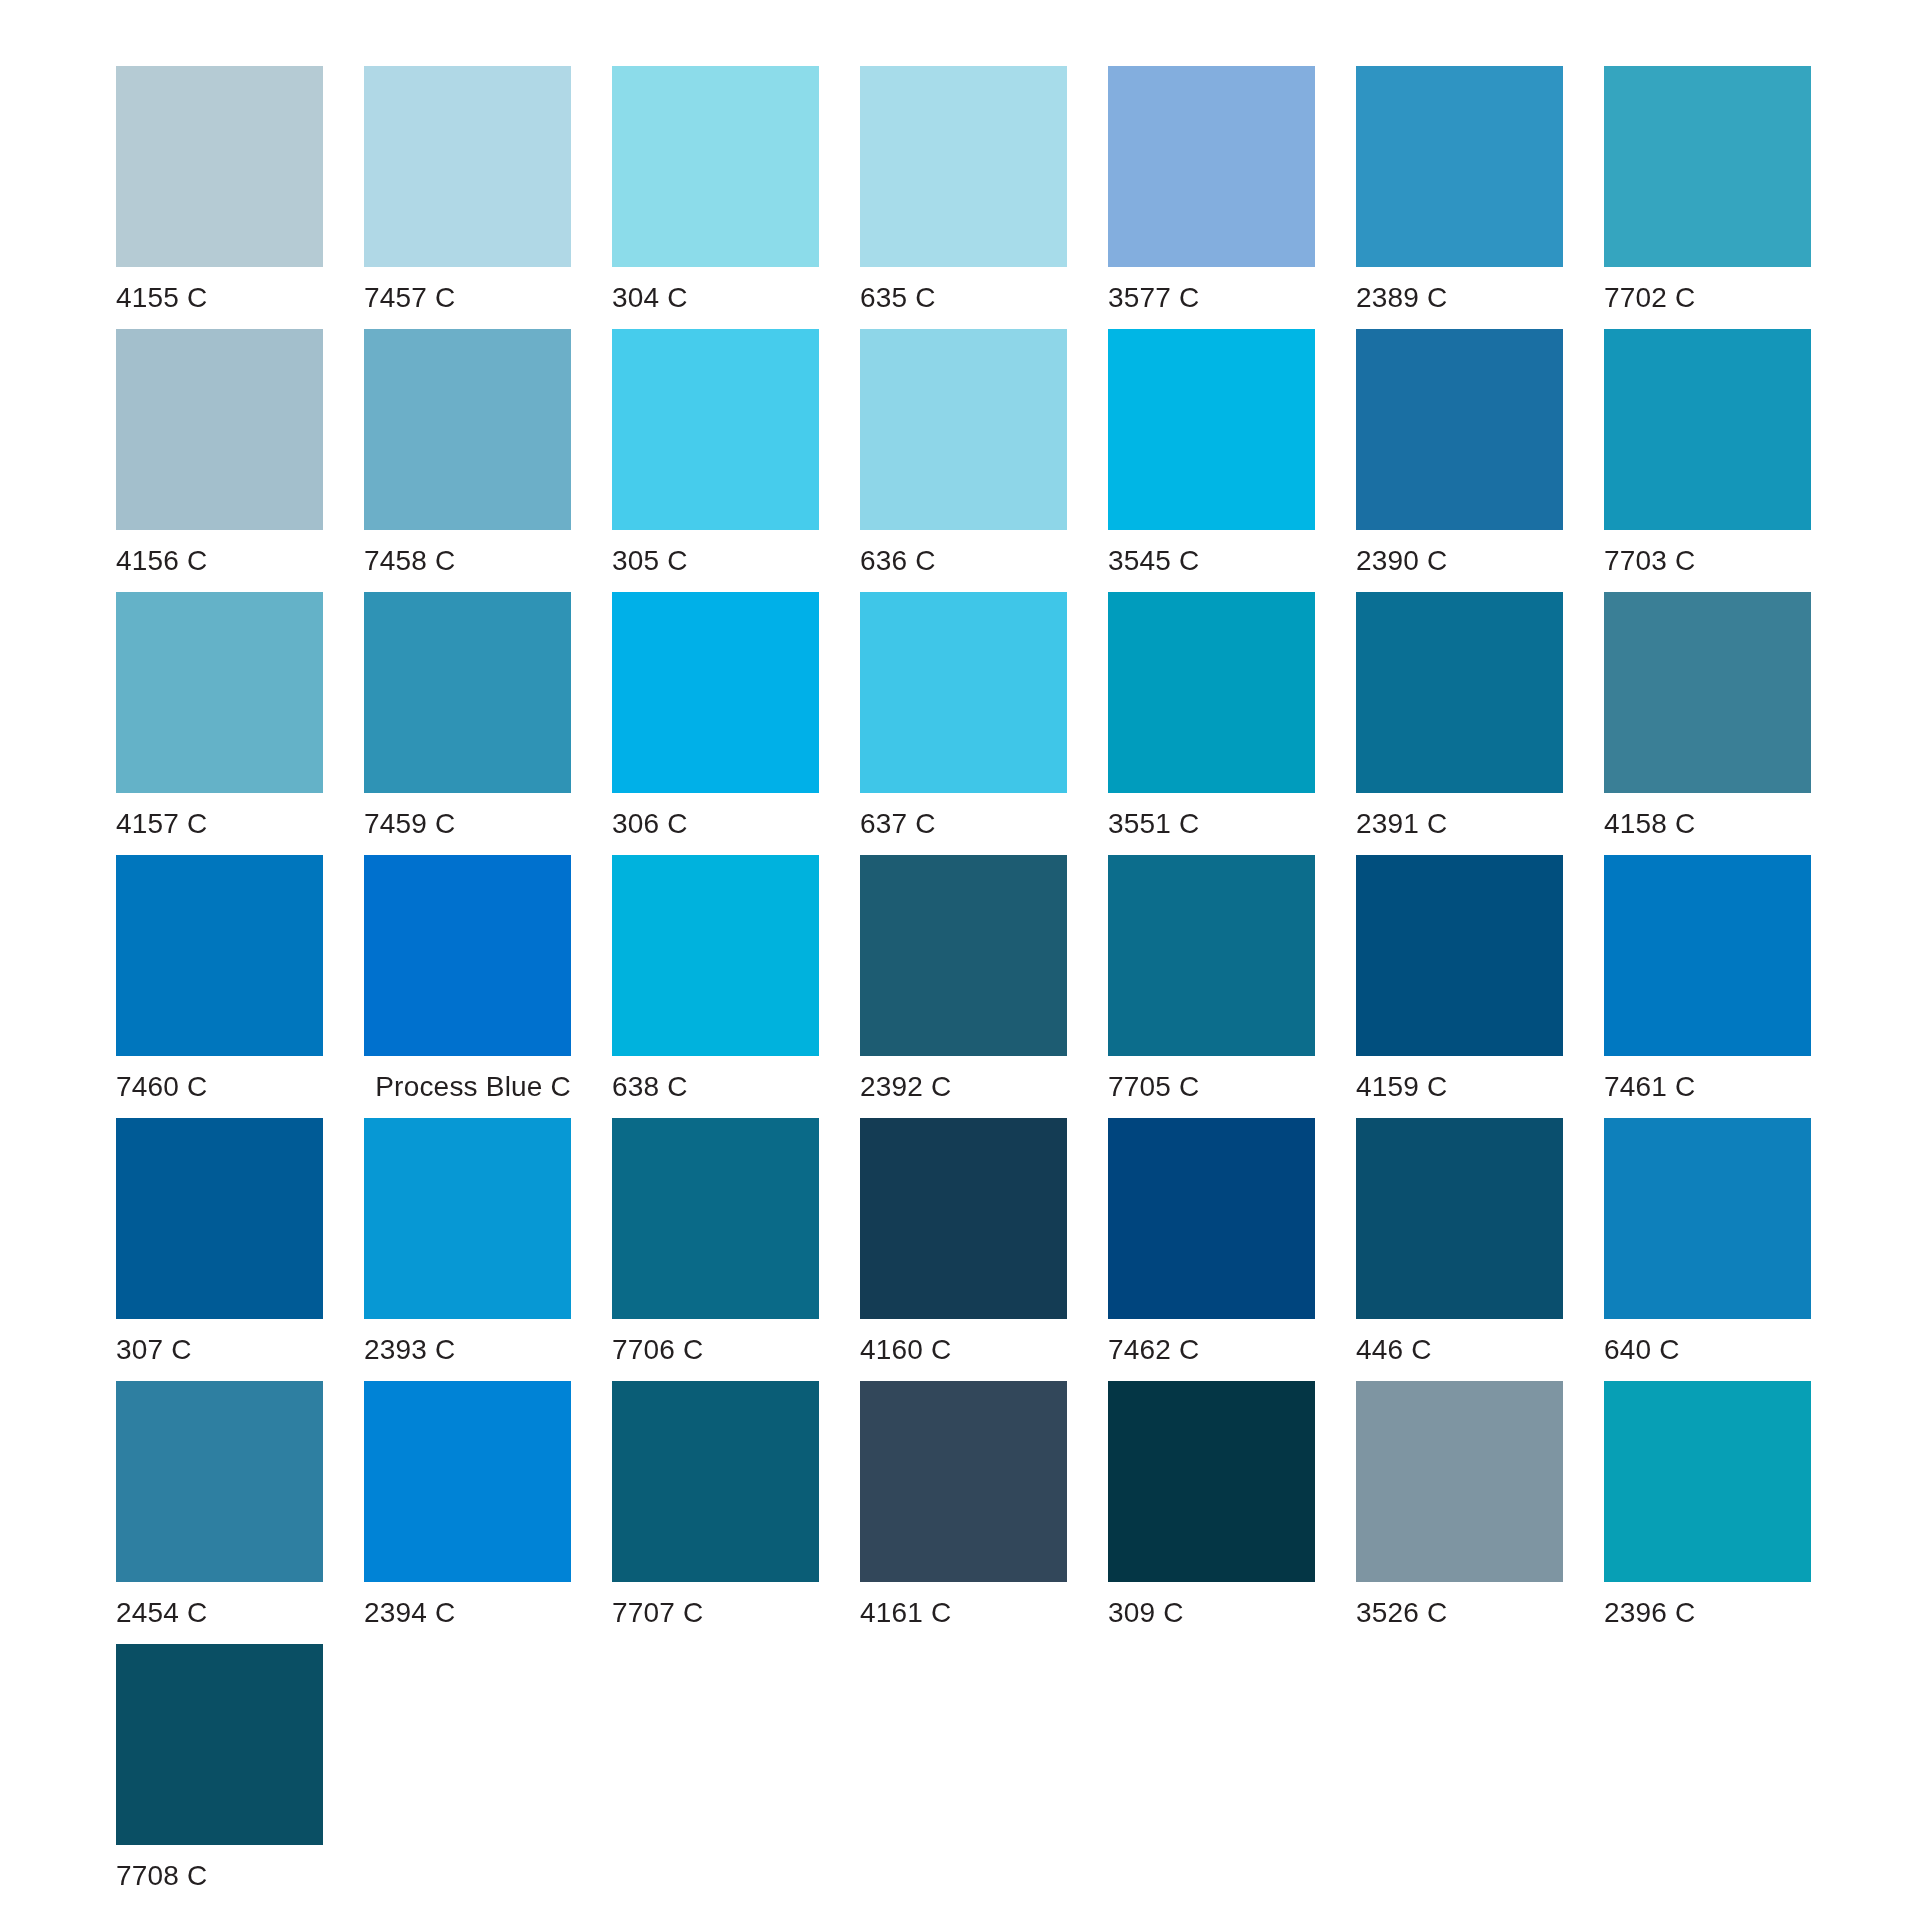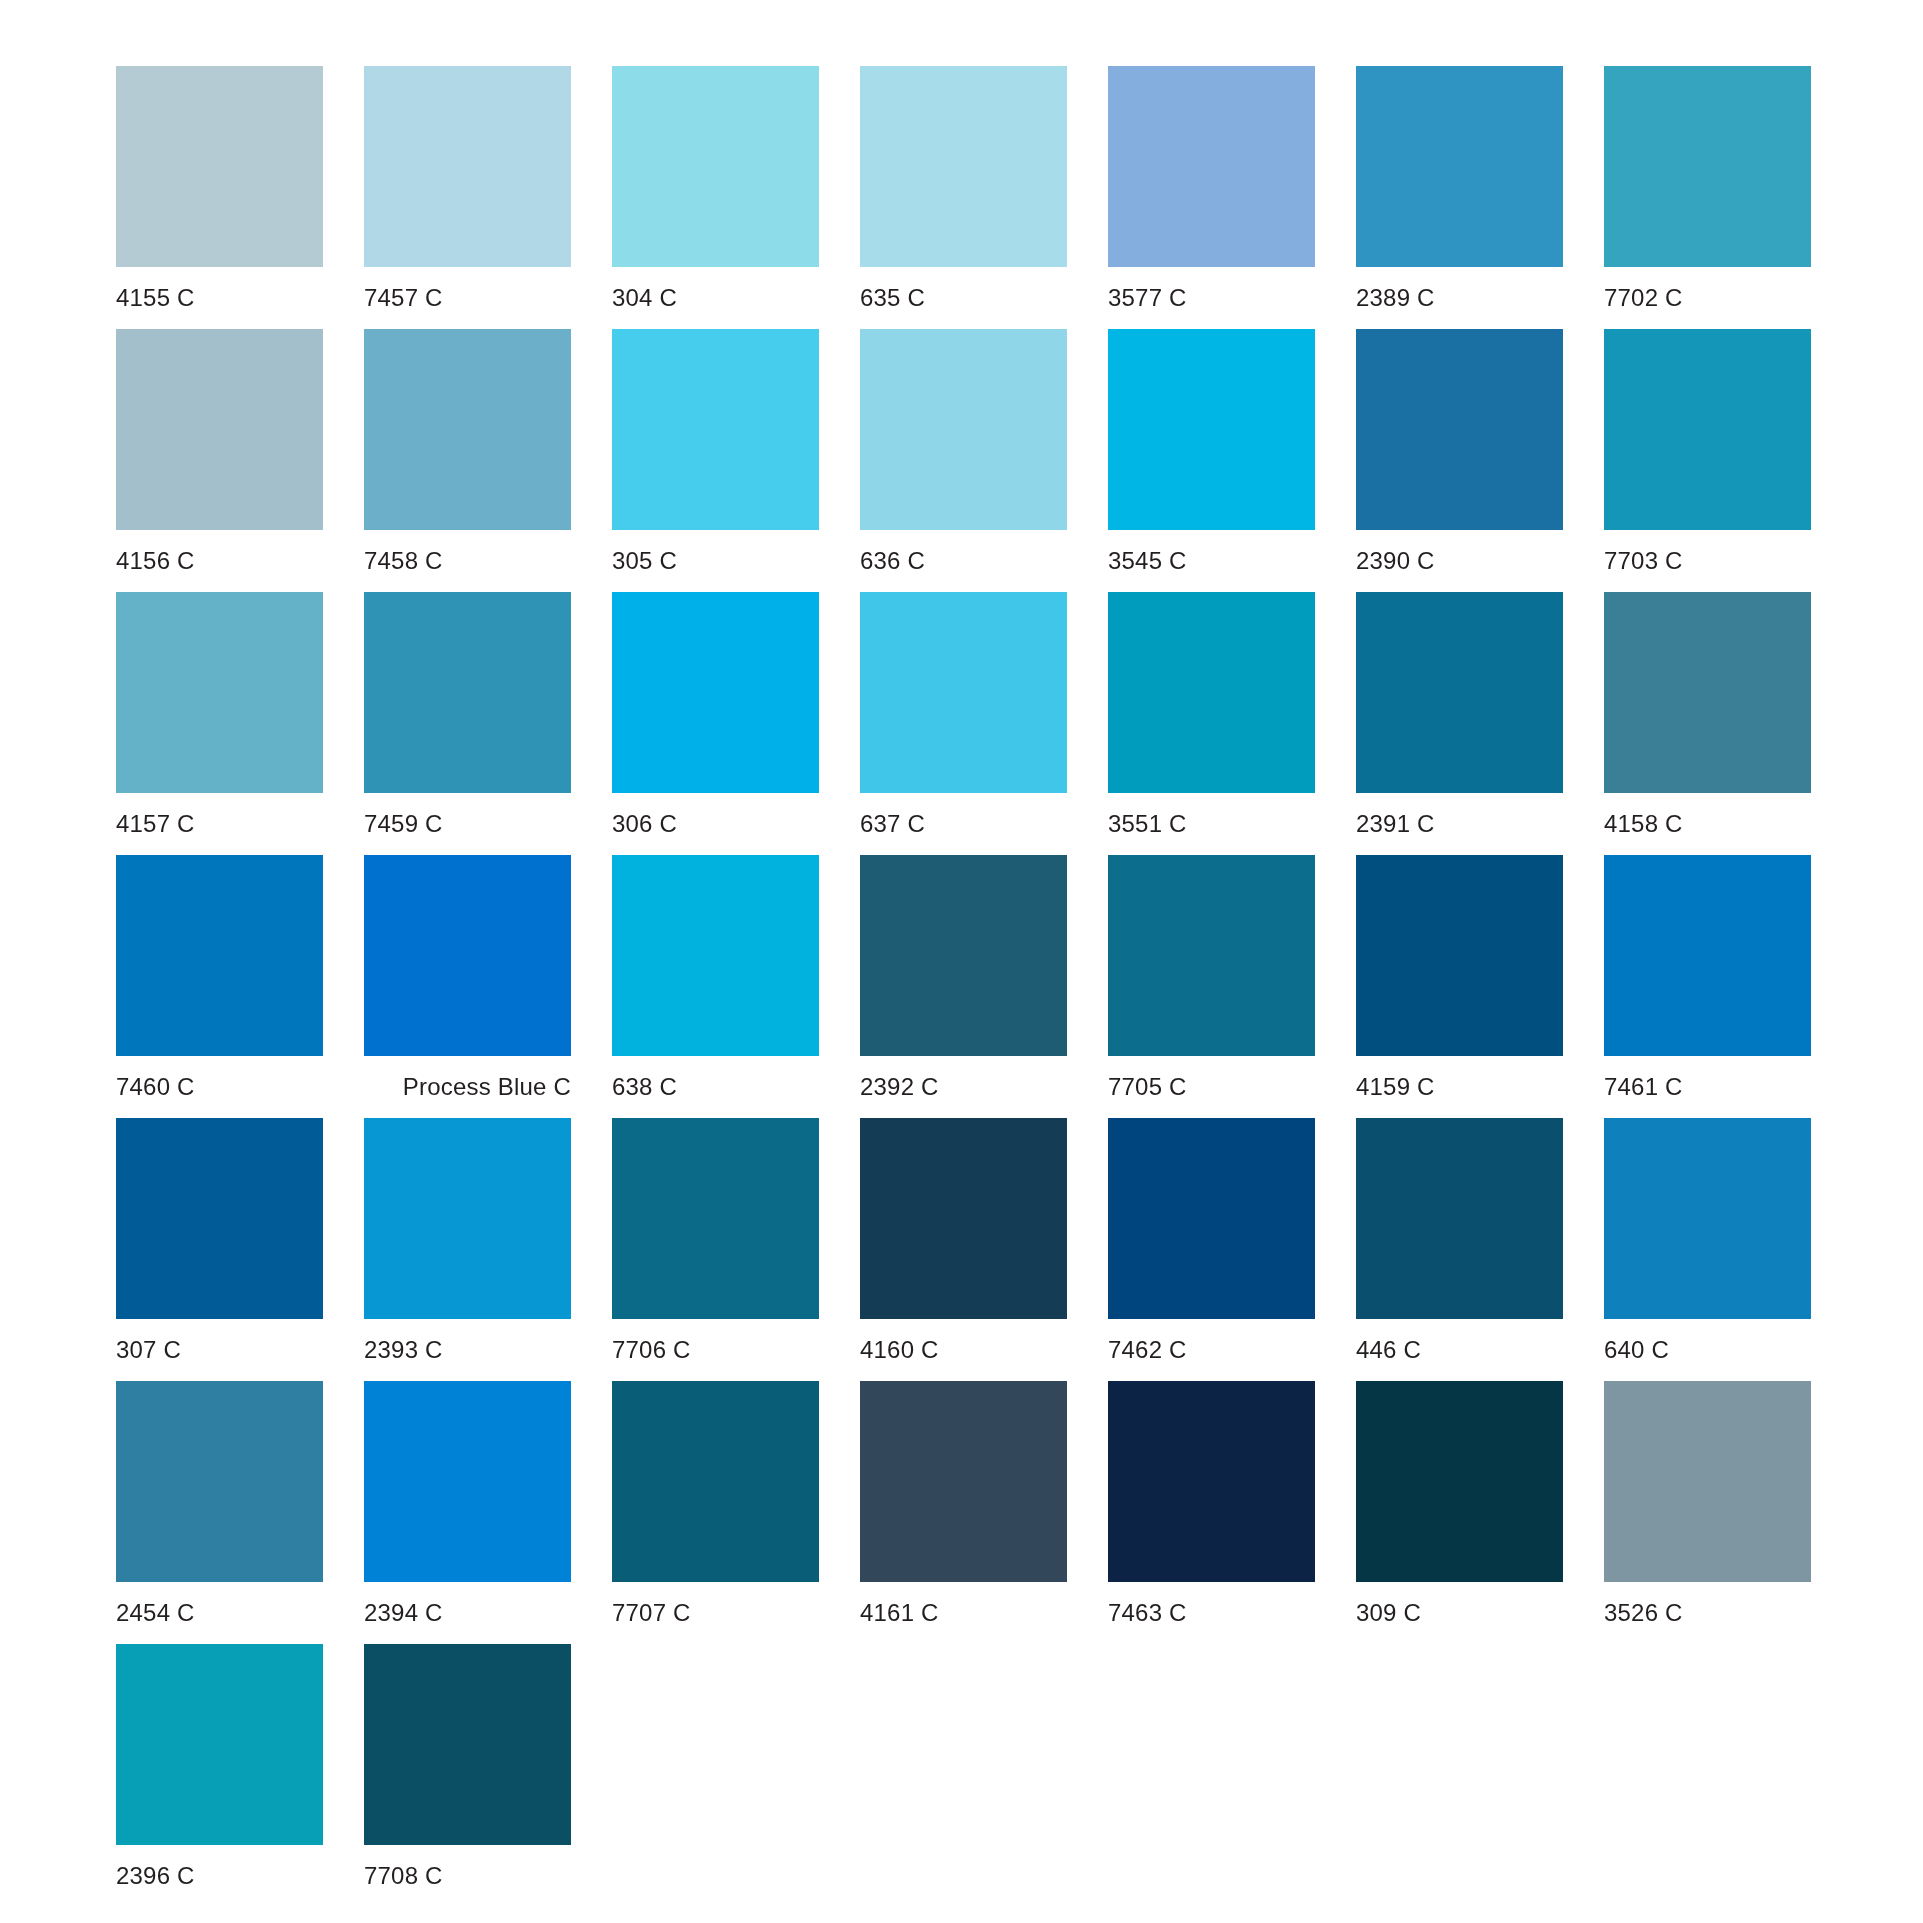--- a/index.html
+++ b/index.html
@@ -48,21 +48,21 @@
     display: block;
     box-sizing: border-box;
   }
 
   .swatch-label {
     display: block;
     width: 207px;
     height: 62px;
     line-height: 62px;
     font-family: "Liberation Sans", sans-serif;
-    font-size: 24px;
+    font-size: 28px;
     font-weight: 400;
     letter-spacing: 0.2px;
     color: #231f20;
     text-align: left;
     white-space: nowrap;
     overflow: visible;
   }
 
   .swatch-label.align-right {
     text-align: right;
@@ -223,24 +223,20 @@
       </div>
       <div class="swatch-cell">
         <div class="swatch-chip" style="background-color: rgb(10, 93, 118);"></div>
         <div class="swatch-label">7707 C</div>
       </div>
       <div class="swatch-cell">
         <div class="swatch-chip" style="background-color: rgb(50, 71, 90);"></div>
         <div class="swatch-label">4161 C</div>
       </div>
       <div class="swatch-cell">
-        <div class="swatch-chip" style="background-color: rgb(13, 35, 69);"></div>
-        <div class="swatch-label">7463 C</div>
-      </div>
-      <div class="swatch-cell">
         <div class="swatch-chip" style="background-color: rgb(4, 54, 69);"></div>
         <div class="swatch-label">309 C</div>
       </div>
       <div class="swatch-cell">
         <div class="swatch-chip" style="background-color: rgb(126, 149, 162);"></div>
         <div class="swatch-label">3526 C</div>
       </div>
       <div class="swatch-cell">
         <div class="swatch-chip" style="background-color: rgb(7, 159, 181);"></div>
         <div class="swatch-label">2396 C</div>

